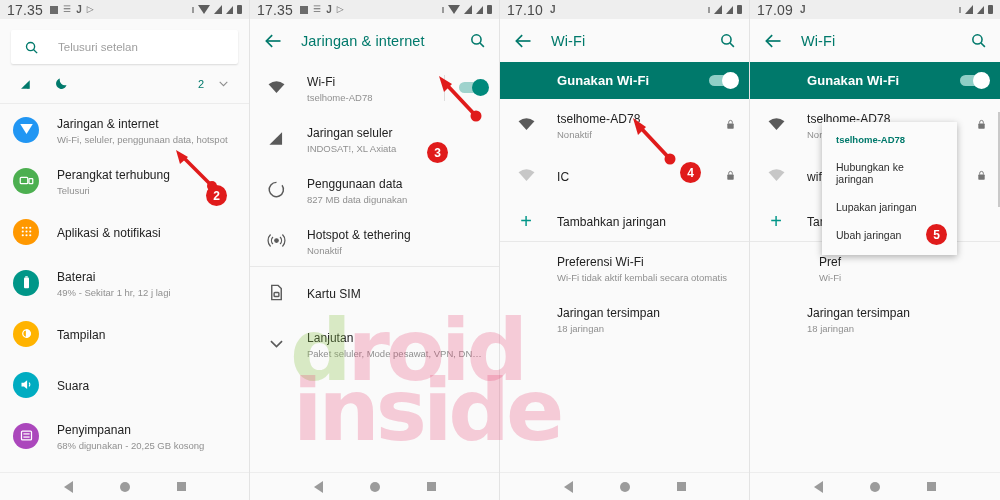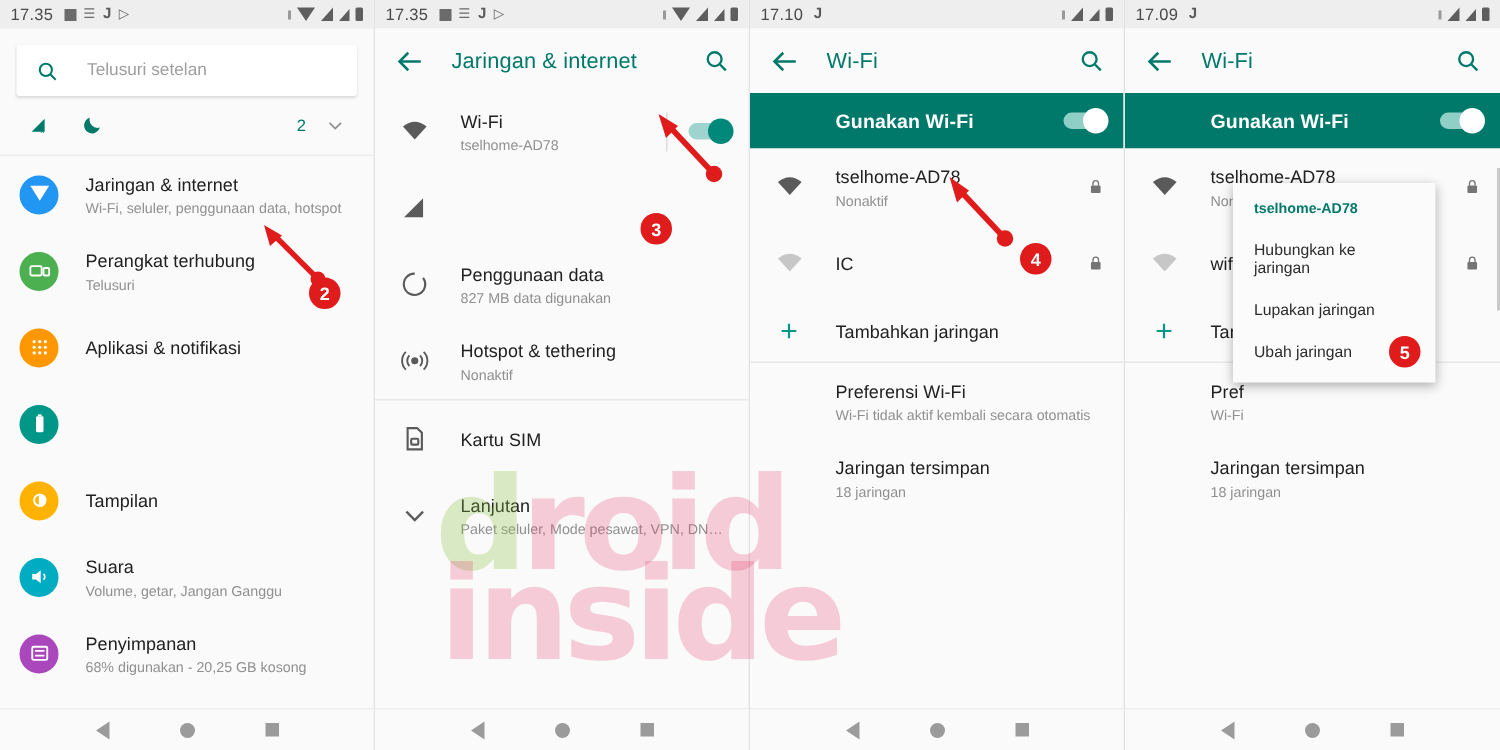--- a/index.html
+++ b/index.html
@@ -6,21 +6,21 @@
   html,body { width:1000px; height:500px; overflow:hidden; background:#ffffff;
     font-family:"Liberation Sans", sans-serif; }
   .screens { display:flex; width:1000px; height:500px; }
   .panel { width:250px; height:500px; position:relative; background:#fafafa;
     border-right:1px solid #e3e3e3; overflow:hidden; }
   .panel:last-child { border-right:none; }
 
   
   .statusbar { height:19px; background:#eeeeee; display:flex; align-items:center;
     padding:0 7px; font-size:8.5px; color:#5c5c5c; }
-  .sb-time { font-size:11px; letter-spacing:.2px; color:#4a4a4a; }
+  .sb-time { font-size:14px; letter-spacing:.2px; color:#4a4a4a; }
   .sb-icons-left { display:flex; align-items:center; gap:5px; margin-left:7px; }
   .sb-spacer { flex:1; }
   .sb-icons-right { display:flex; align-items:center; gap:4px; }
   .ic { display:inline-block; }
   .ic-sq { width:8px;height:8px;background:#6b6b6b; }
   .ic-msg { font-size:9px;color:#6b6b6b;line-height:1; }
   .ic-j { font-size:10px;color:#5a5a5a;font-weight:bold;line-height:1; }
   .ic-play { font-size:9px;color:#6b6b6b;line-height:1; }
   .wifi-sb { width:0;height:0;border-left:6px solid transparent;
     border-right:6px solid transparent;border-top:9px solid #5e5e5e; }
@@ -229,20 +229,24 @@
         </span>
       </div>
 
       <div class="row">
         <span class="row-icon" style="background:#009688">
           <svg viewBox="0 0 24 24" fill="currentColor">
               <rect x="8" y="4" width="8" height="17" rx="1.5"></rect>
               <rect x="10" y="2" width="4" height="2"></rect>
             </svg>
         </span>
+        <span class="row-txt">
+          <span class="row-title">Baterai</span>
+          <div class="row-sub">49% - Sekitar 1 hr, 12 j lagi</div>
+        </span>
       </div>
 
       <div class="row">
         <span class="row-icon" style="background:#ffb300">
           <svg viewBox="0 0 24 24" fill="none" stroke="currentColor" stroke-width="2">
               <circle cx="12" cy="12" r="6"></circle>
               <path d="M12 6 a6 6 0 0 1 0 12z" fill="currentColor"></path>
             </svg>
         </span>
         <span class="row-txt">
@@ -252,21 +256,20 @@
 
       <div class="row">
         <span class="row-icon" style="background:#00acc1">
           <svg viewBox="0 0 24 24" fill="currentColor">
               <path d="M4 9 L4 15 L8 15 L13 19 L13 5 L8 9 Z"></path>
               <path d="M16 9 a4 4 0 0 1 0 6" fill="none" stroke="currentColor" stroke-width="1.8"></path>
             </svg>
         </span>
         <span class="row-txt">
           <span class="row-title">Suara</span>
-          <div class="row-sub">Volume, getar, Jangan Ganggu</div>
         </span>
       </div>
 
       <div class="row">
         <span class="row-icon" style="background:#ab47bc">
           <svg viewBox="0 0 24 24" fill="none" stroke="currentColor" stroke-width="2">
               <rect x="4" y="5" width="16" height="14" rx="1.5"></rect>
               <line x1="7" y1="9.5" x2="17" y2="9.5"></line>
               <line x1="7" y1="14.5" x2="17" y2="14.5"></line>
             </svg>
@@ -342,20 +345,24 @@
           <span class="vdiv"></span>
           <span class="tgl"></span>
         </span>
       </div>
       <div class="row">
         <span class="row-gicon">
           <svg viewBox="0 0 24 24" fill="#5a5a5a">
               <path d="M3 20 L19 20 L19 4 Z"></path>
             </svg>
         </span>
+        <span class="row-txt">
+          <span class="row-title">Jaringan seluler</span>
+          <div class="row-sub">INDOSAT!, XL Axiata</div>
+        </span>
       </div>
       <div class="row">
         <span class="row-gicon">
           <svg viewBox="0 0 24 24" fill="none" stroke="#5a5a5a" stroke-width="1.8">
               <path d="M12 3 a9 9 0 1 0 7 3.6"></path>
             </svg>
         </span>
         <span class="row-txt">
           <span class="row-title">Penggunaan data</span>
           <div class="row-sub">827 MB data digunakan</div>
@@ -591,21 +598,21 @@
         </span>
       </div>
       <div class="row" style="min-height:40px">
         <span class="row-gicon plus">+</span>
         <span class="row-txt">
           <span class="row-title">Tam</span>
         </span>
       </div>
       <div class="row-sep"></div>
       <div class="row row-noicon">
-        <span class="row-txt" style="margin-left:0">
+        <span class="row-txt" style="margin-left:12px">
           <span class="row-title">Pref</span>
           <div class="row-sub">Wi-Fi</div>
         </span>
       </div>
       <div class="row row-noicon">
         <span class="row-txt" style="margin-left:0">
           <span class="row-title">Jaringan tersimpan</span>
           <div class="row-sub">18 jaringan</div>
         </span>
       </div>

